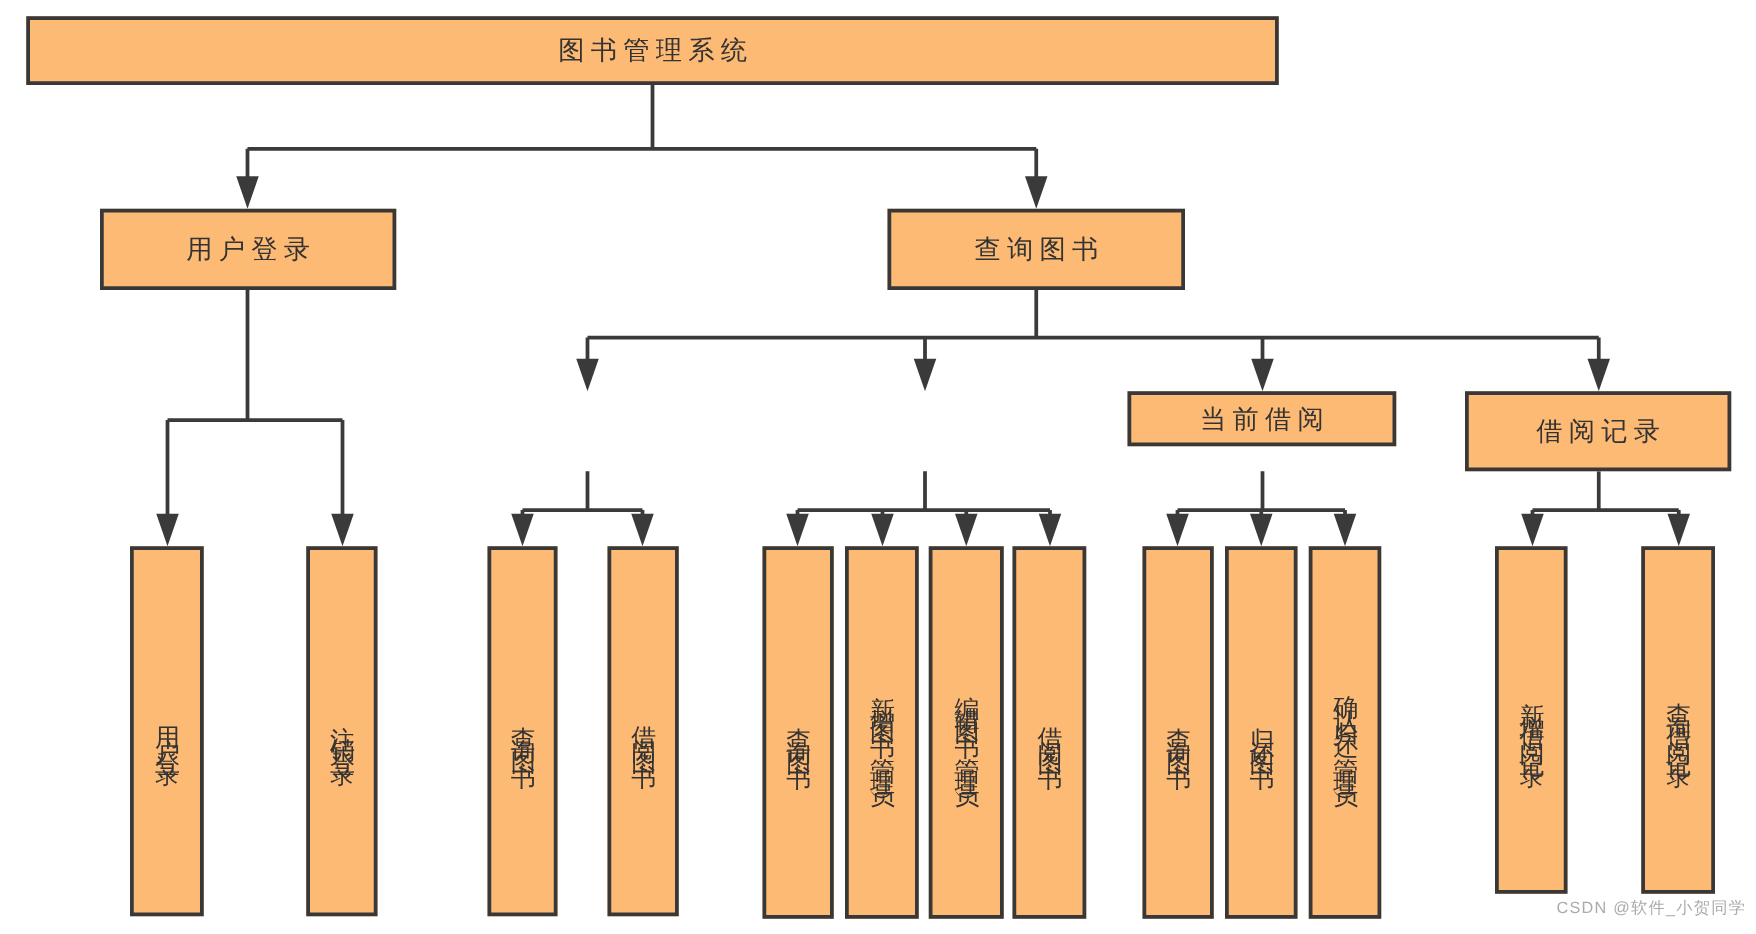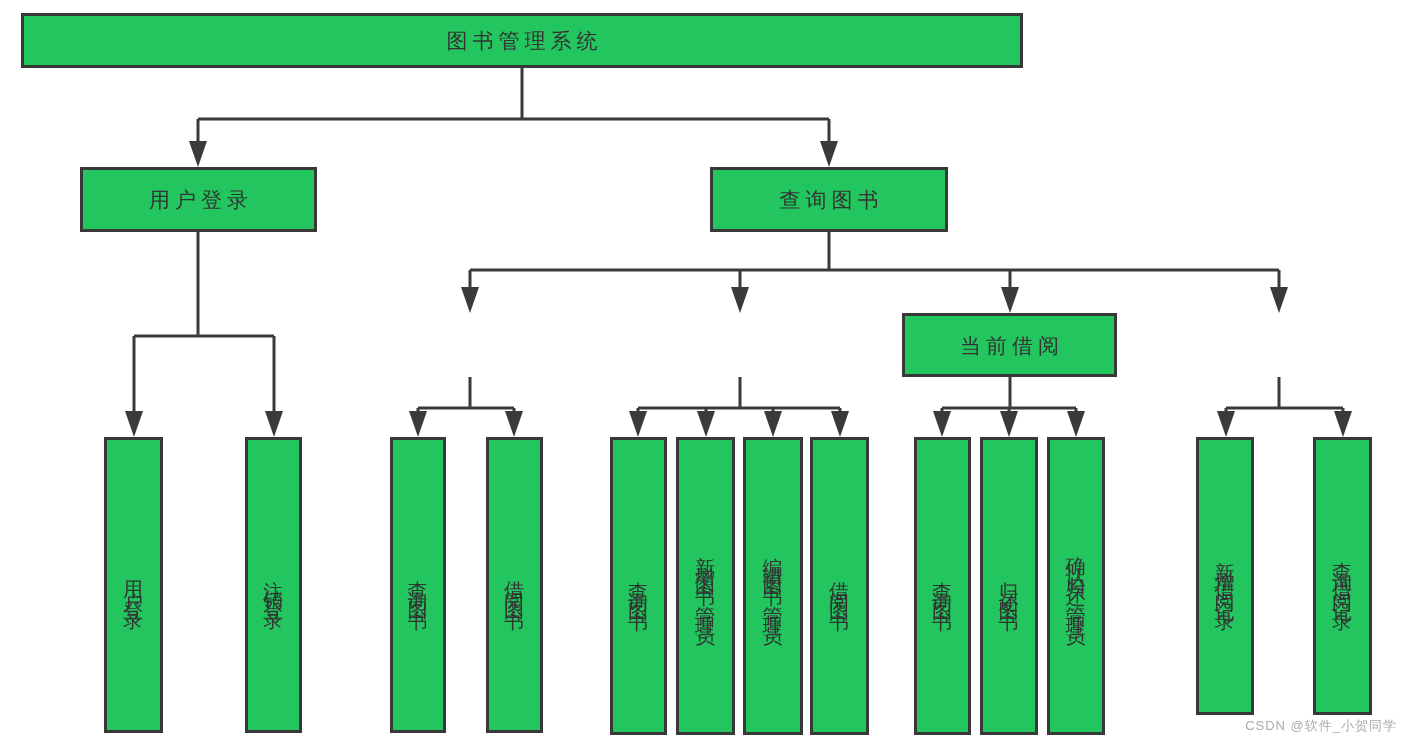--- a/index.html
+++ b/index.html
@@ -27,21 +27,21 @@
     stroke-width: 3;
   }
   svg.wires polygon {
     fill: #3a3a3a;
     stroke: none;
   }
   .box {
     position: absolute;
     box-sizing: border-box;
     border: 3px solid #383838;
-    background: #22c55e;
+    background: #fdba74;
     display: flex;
     align-items: center;
     justify-content: center;
     color: #333333;
     z-index: 2;
   }
   .box.h span {
     font-size: 21px;
     letter-spacing: 5px;
     padding-left: 5px; 
@@ -108,22 +108,25 @@
     <span>图书管理系统</span>
   </div>
 
   <div class="box h" style="left:80px;top:167px;width:237px;height:65px">
     <span>用户登录</span>
   </div>
   <div class="box h" style="left:710px;top:167px;width:238px;height:65px">
     <span>查询图书</span>
   </div>
 
-  <div class="box h" style="left:902px;top:313px;width:215px;height:64px">
+  <div class="box h" style="left:902px;top:313px;width:215px;height:44px">
     <span>当前借阅</span>
+  </div>
+  <div class="box h" style="left:1172px;top:313px;width:213px;height:64px">
+    <span>借阅记录</span>
   </div>
 
   <div class="box v" style="left:104px;top:437px;width:59px;height:296px">
     <span>用户登录</span>
   </div>
   <div class="box v" style="left:245px;top:437px;width:57px;height:296px">
     <span>注销登录</span>
   </div>
 
   <div class="box v" style="left:390px;top:437px;width:56px;height:296px">

